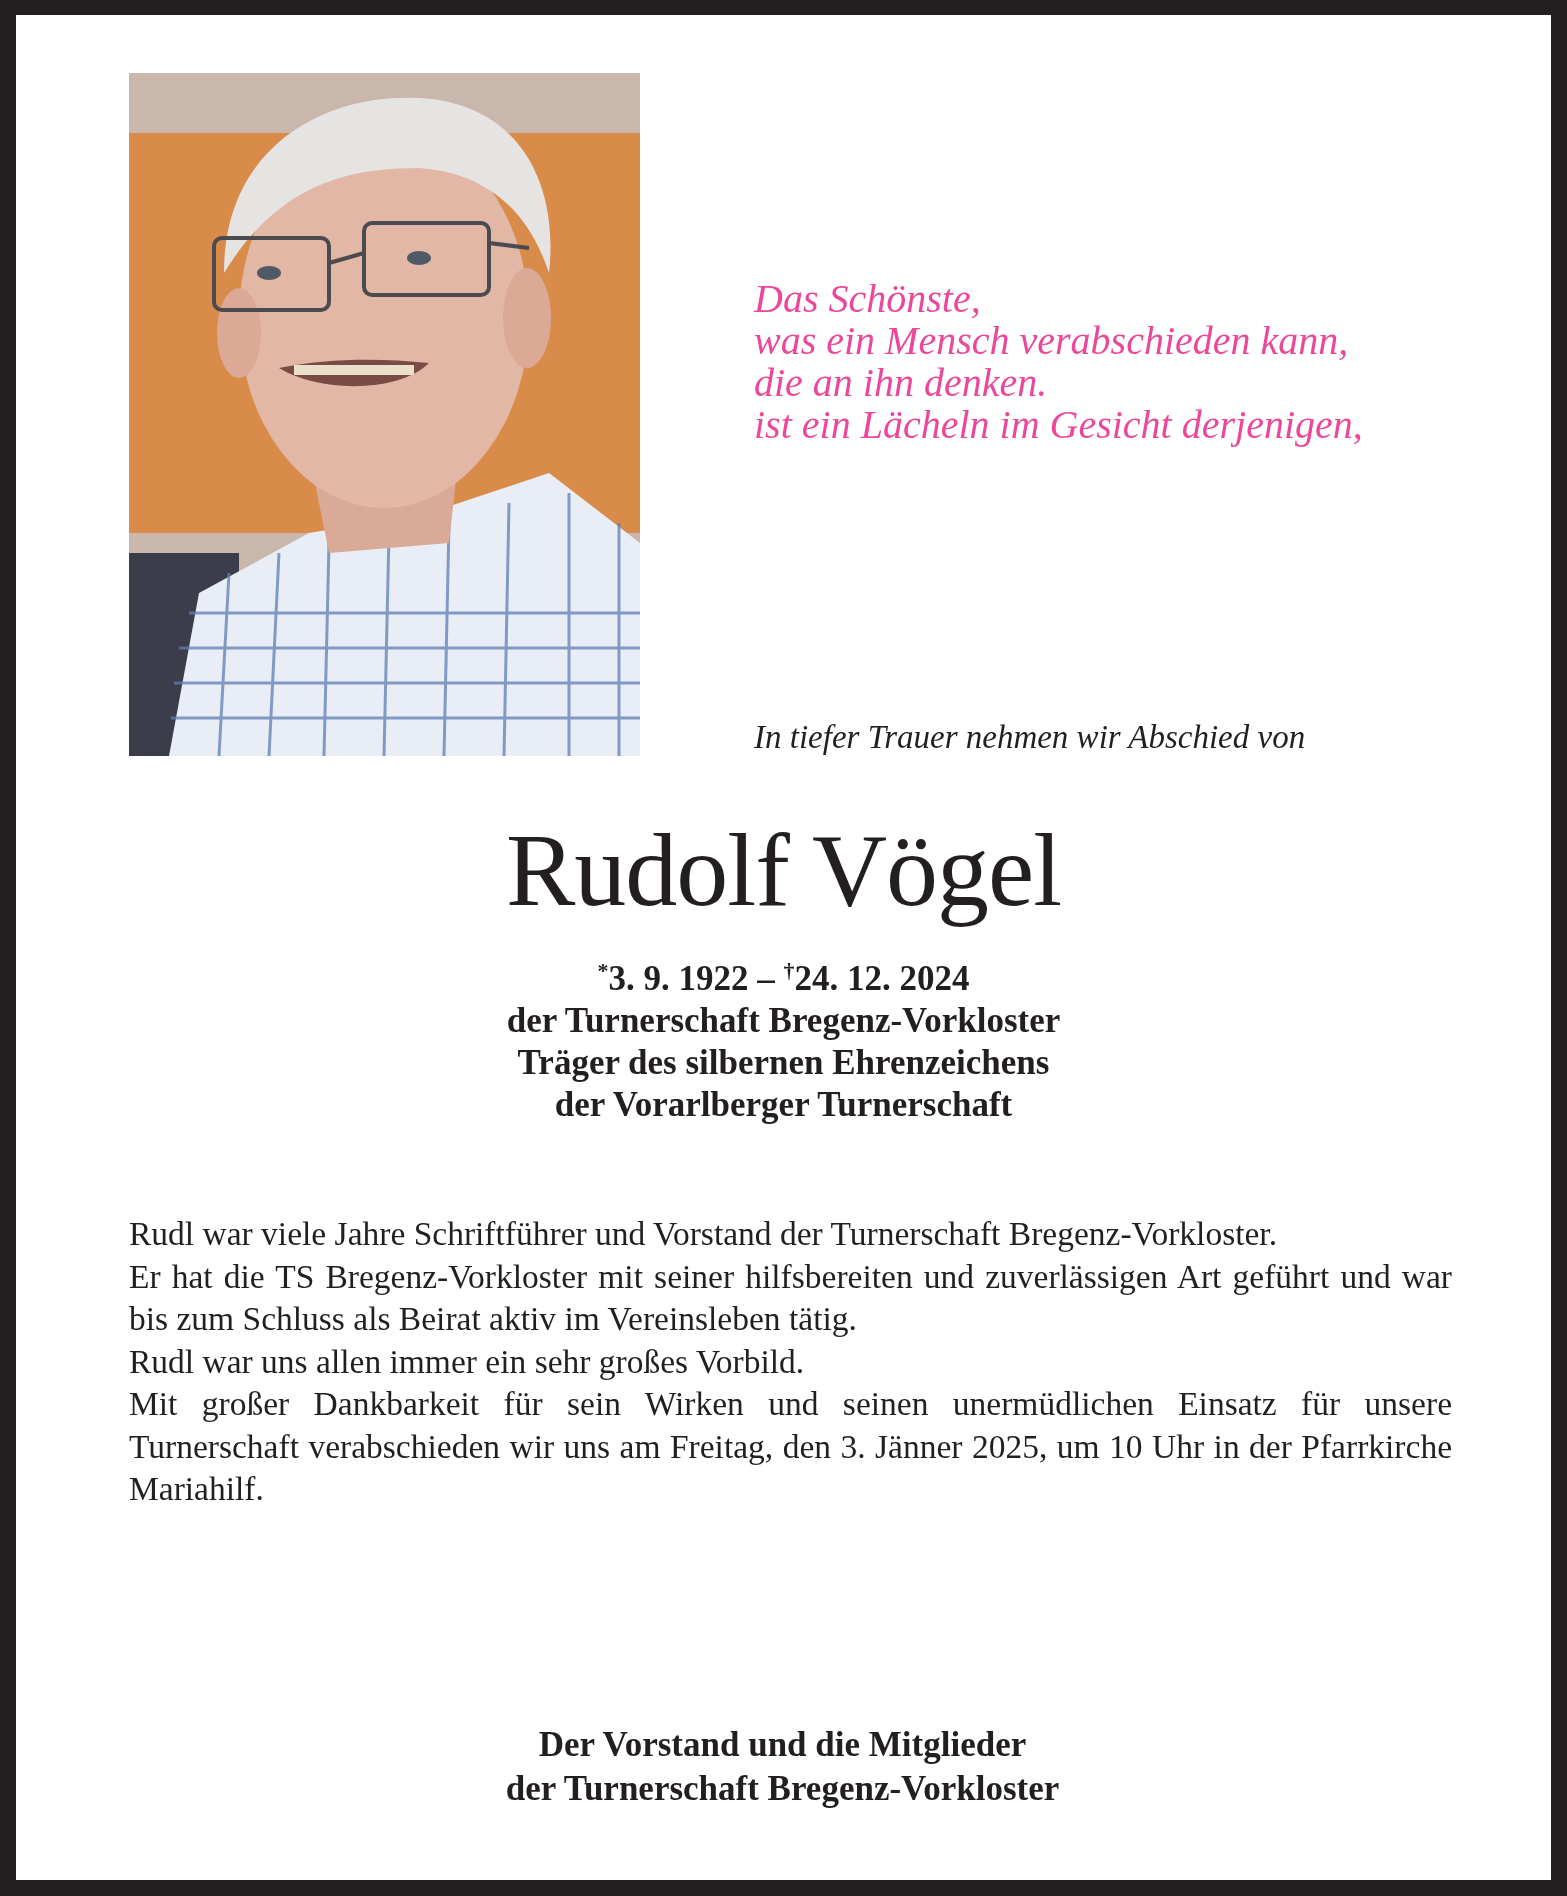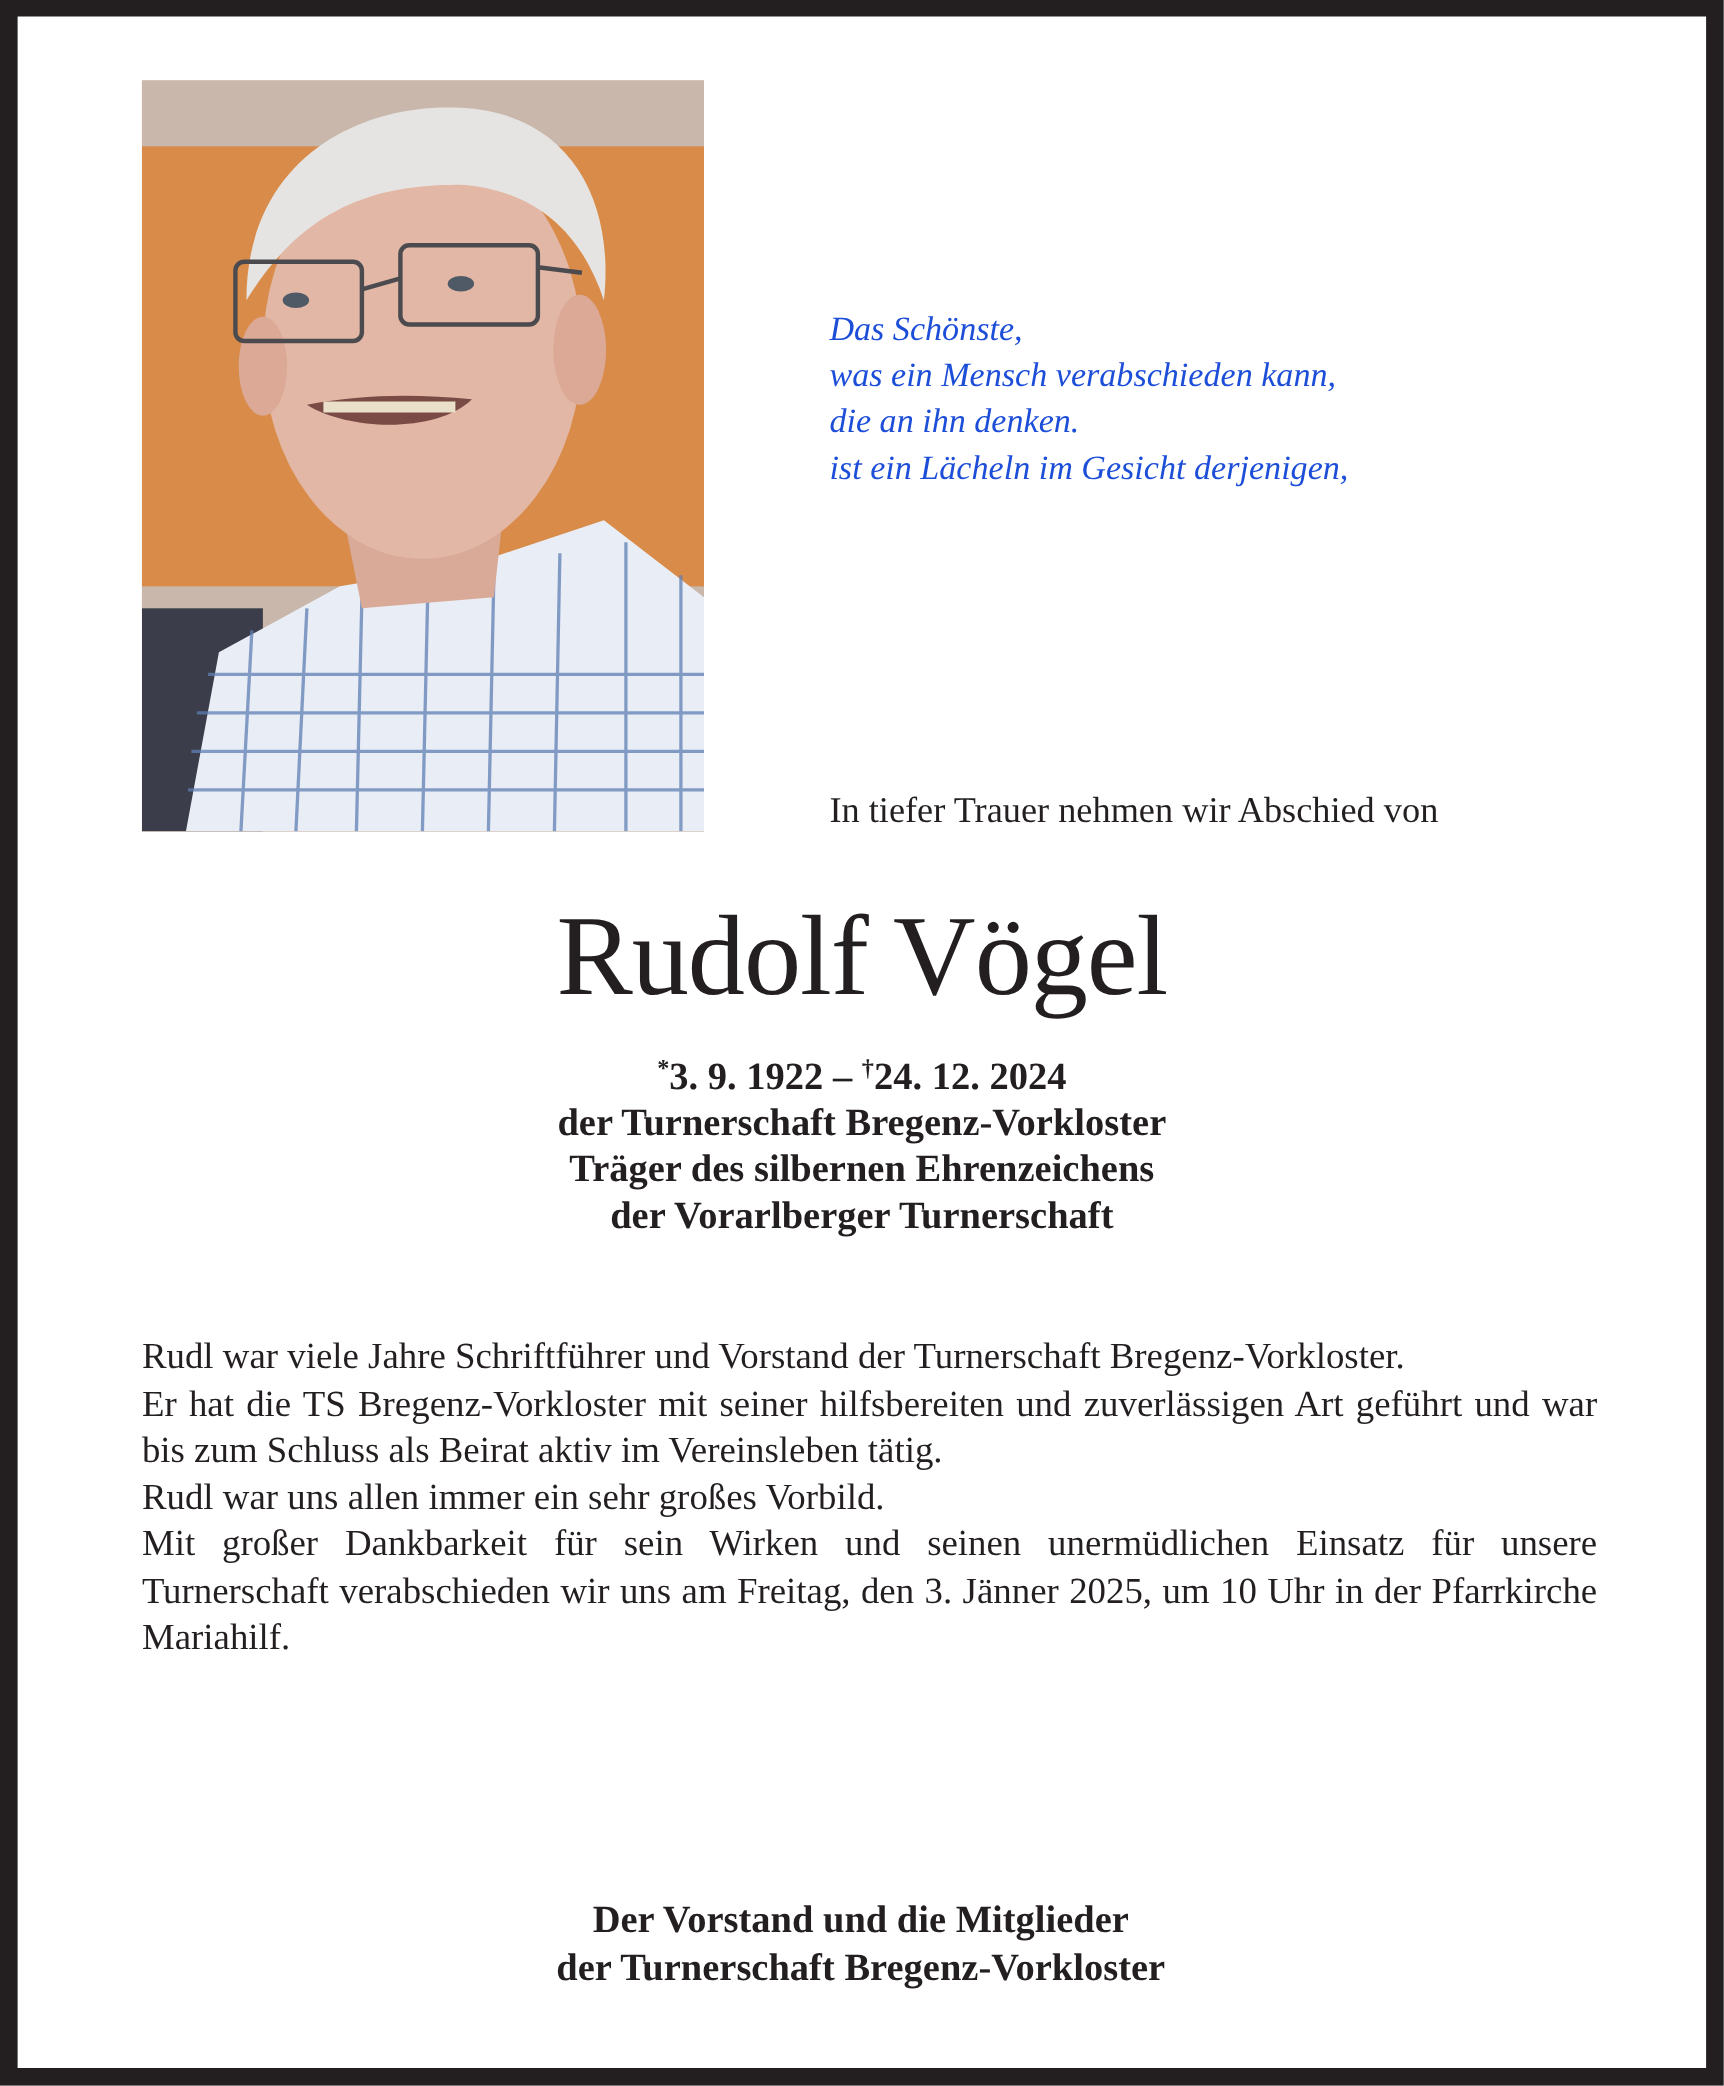--- a/index.html
+++ b/index.html
@@ -22,30 +22,31 @@
     left: 113px; top: 58px;
     width: 511px; height: 683px;
     overflow: hidden;
     background: #c9b8ab;
   }
   .photo svg { display: block; width: 100%; height: 100%; }
   .quote {
     position: absolute;
     left: 738px; top: 263px;
     font-style: italic;
-    font-size: 31px;
+    font-size: 40px;
     line-height: 42px;
-    color: #1d4ed8;
+    color: #ec4899;
   }
   .quote div { white-space: nowrap; }
   .intro {
     position: absolute;
     left: 738px; top: 704px;
     font-size: 33px;
     white-space: nowrap;
+    font-style: italic;
   }
   .name {
     position: absolute;
     left: 0; width: 1535px; top: 800px;
     text-align: center;
     font-size: 104px;
     line-height: 110px;
     letter-spacing: -1px;
   }
   .titles {

